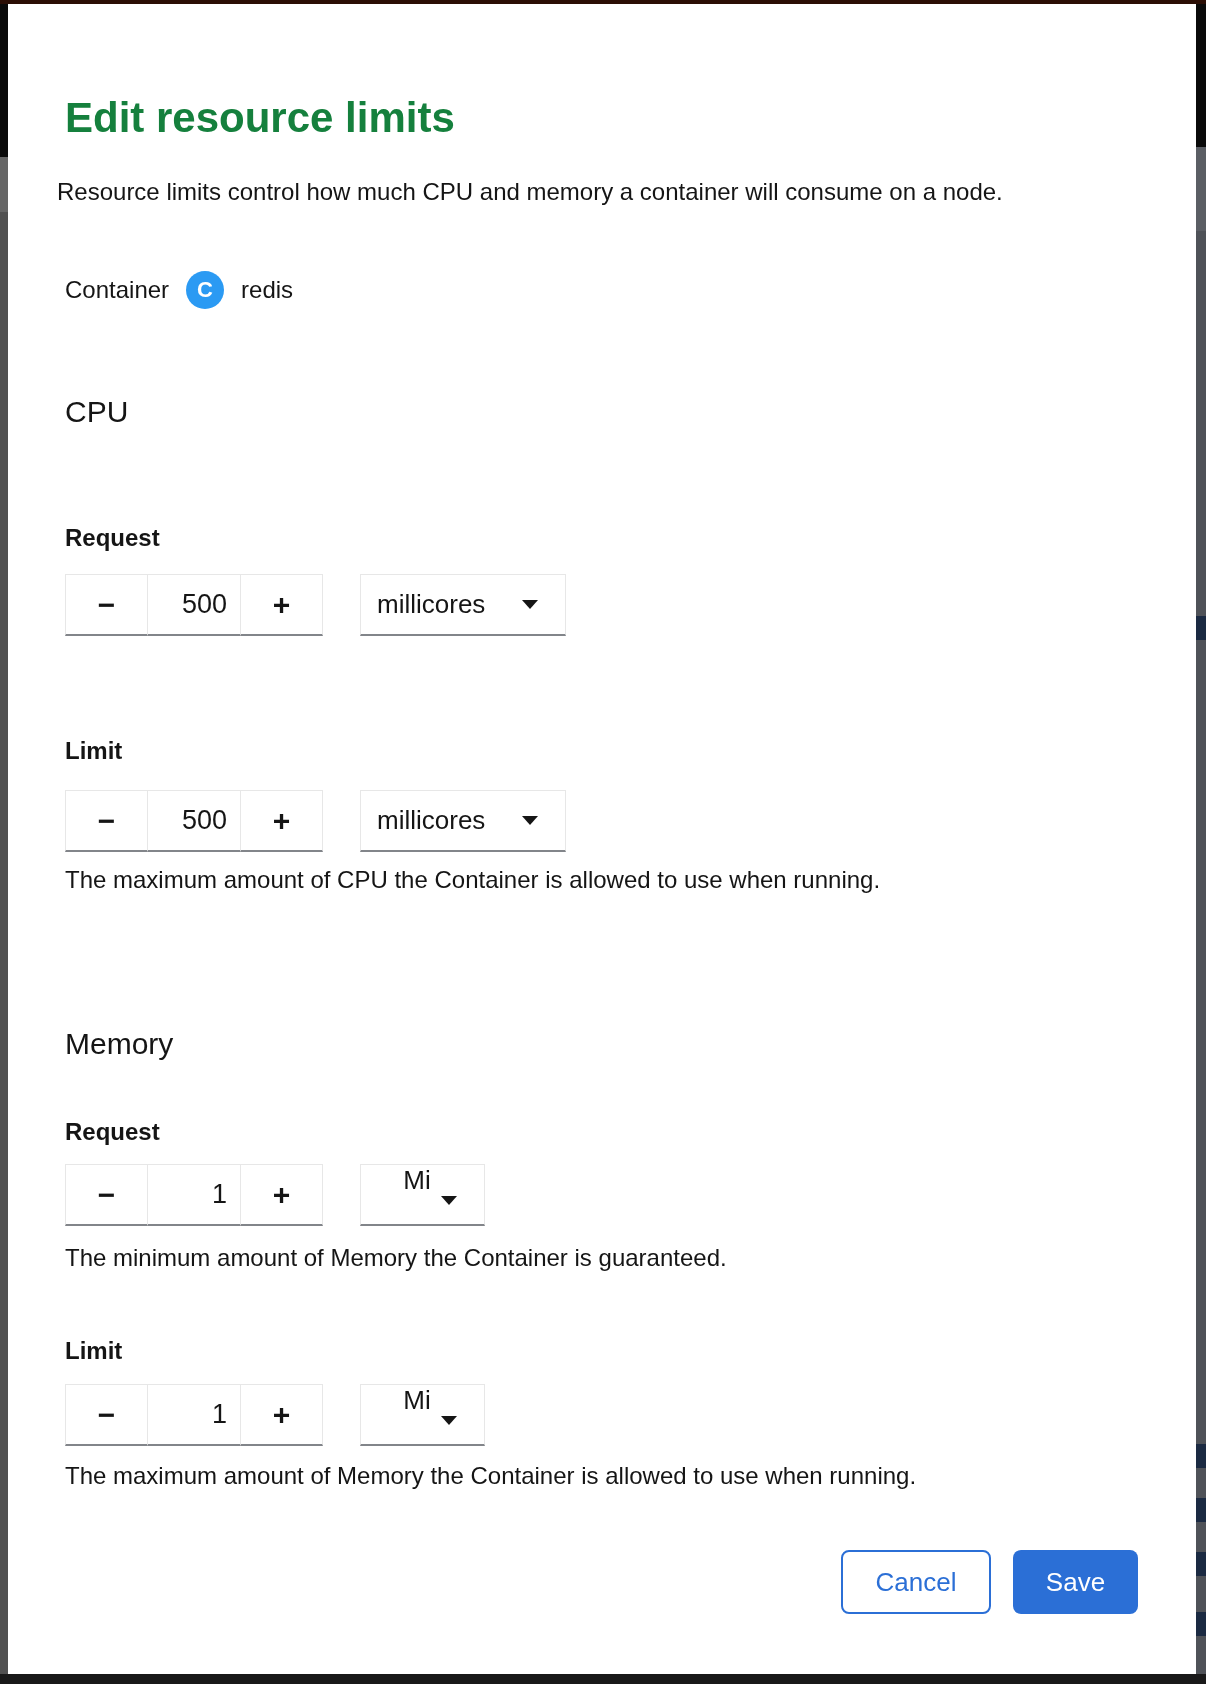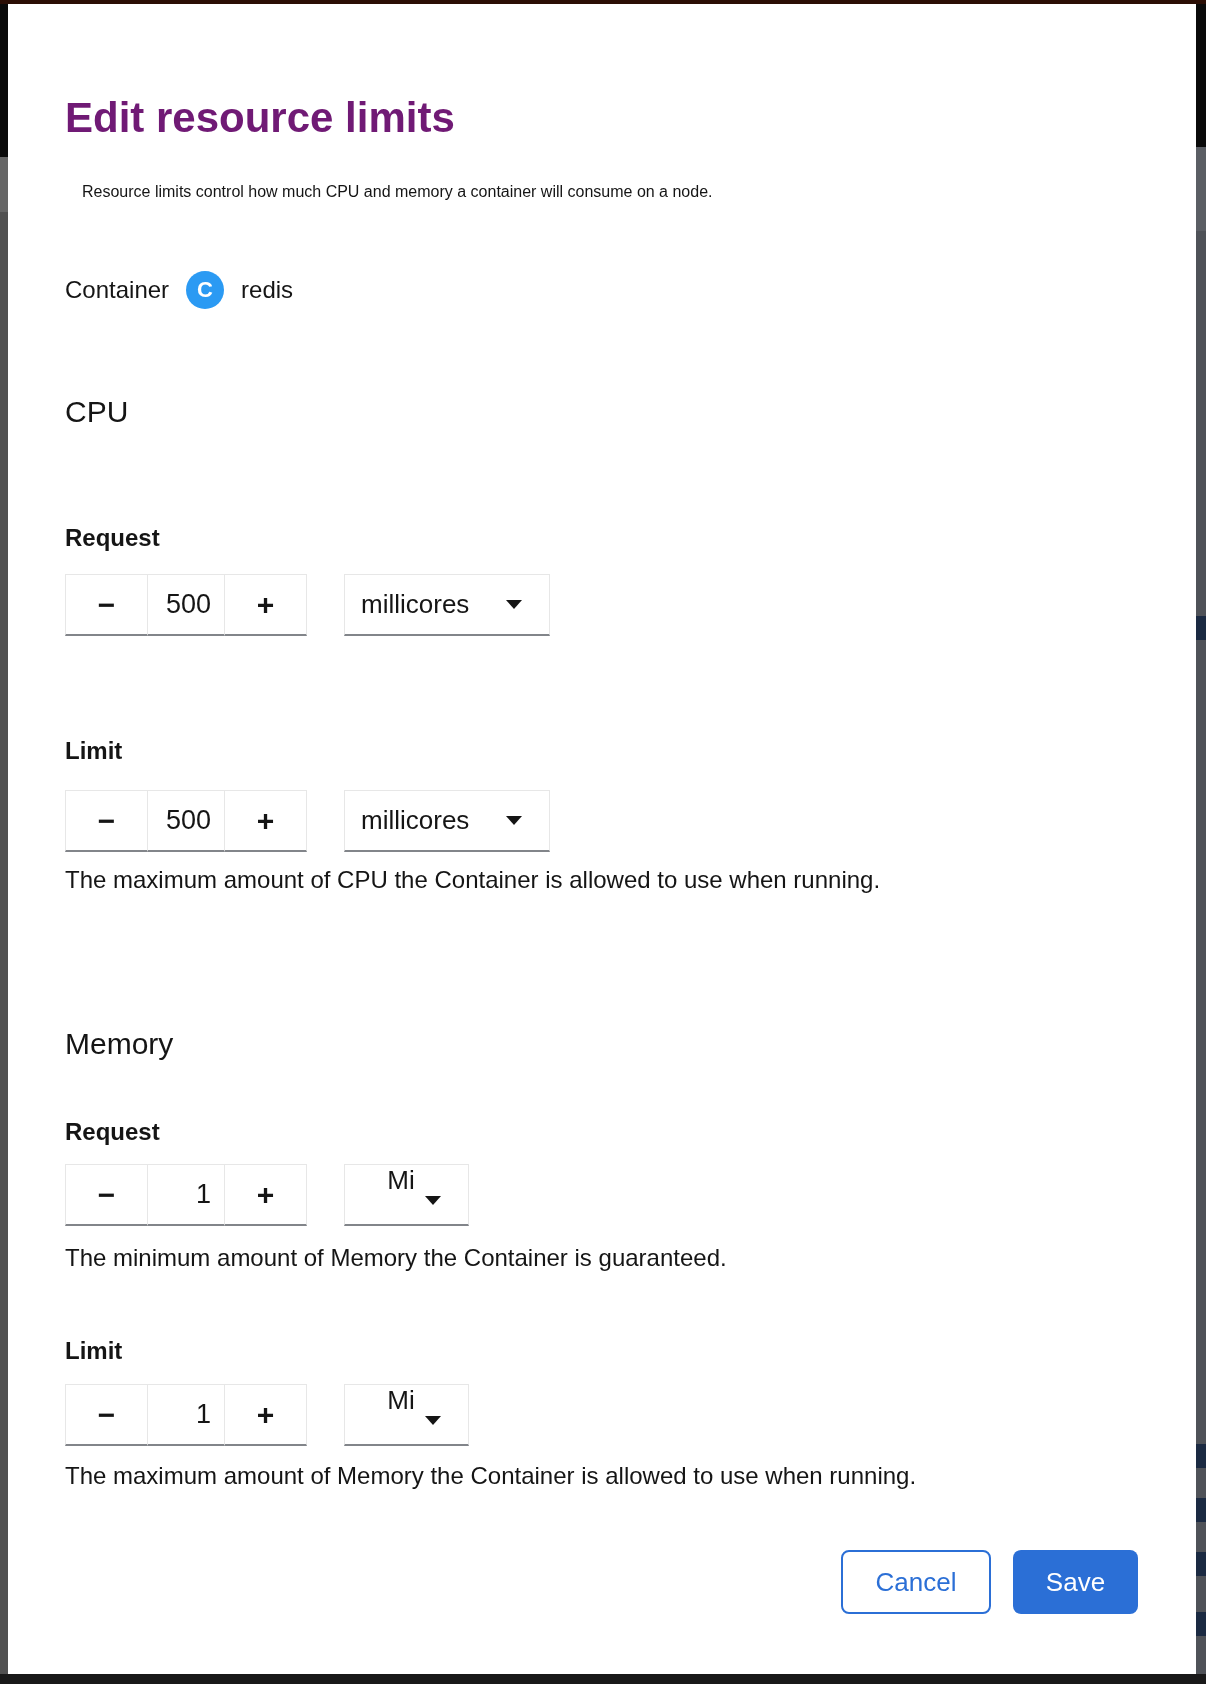--- a/index.html
+++ b/index.html
@@ -14,22 +14,22 @@
   .edge-left .blk{position:absolute;left:0;top:0;width:8px;height:153px;background:#0a0a0a;}
   .edge-left .lite{position:absolute;left:0;top:153px;width:8px;height:55px;background:#666666;}
   .edge-right{left:1196px;top:4px;width:10px;height:1670px;background:#4f5258;}
   .edge-right .blk{position:absolute;left:0;top:0;width:10px;height:143px;background:#0a0a0a;}
   .edge-right .lite{position:absolute;left:0;top:143px;width:10px;height:84px;background:#5b5e64;}
   .edge-right .frag{position:absolute;left:0;width:10px;height:24px;background:#1b2a42;}
   .f1{top:612px;}.f2{top:1440px;}.f3{top:1494px;}.f4{top:1548px;}.f5{top:1608px;}
   .edge-bottom{left:0;top:1674px;width:1206px;height:10px;background:#191919;}
 
   
-  .title{left:65px;top:66px;font-size:42px;line-height:48px;font-weight:700;color:#701a75;}
-  .desc{left:82px;top:176px;font-size:16px;line-height:32px;color:#151515;}
+  .title{left:65px;top:66px;font-size:42px;line-height:48px;font-weight:700;color:#15803d;}
+  .desc{left:57px;top:176px;font-size:24px;line-height:32px;color:#151515;}
   .container-row{left:65px;top:268px;height:44px;display:flex;align-items:center;font-size:24px;}
   .badge{width:38px;height:38px;border-radius:50%;background:#2b9af3;color:#ffffff;
          display:flex;align-items:center;justify-content:center;
          font-size:22px;font-weight:700;margin:0 17px;}
   .section-h{left:65px;font-size:30px;line-height:40px;font-weight:400;color:#151515;}
   .h-cpu{top:392px;text-align:right;}
   .h-mem{top:1024px;}
   .field-label{left:65px;font-size:24px;line-height:32px;font-weight:700;color:#151515;}
   .help{left:65px;font-size:24px;line-height:32px;color:#151515;}
 
@@ -38,21 +38,21 @@
   .lbl-3{top:1116px;}.row-3{top:1164px;}.hlp-3{top:1242px;}
   .lbl-4{top:1335px;}.row-4{top:1384px;}.hlp-4{top:1460px;}
 
   
   .input-row{left:65px;display:flex;align-items:flex-start;}
   .stepper{display:flex;}
   .cell{background:#ffffff;border:1px solid #e7e7e7;border-bottom:2px solid #82858a;
         height:62px;box-sizing:border-box;display:flex;align-items:center;justify-content:center;}
   .cell + .cell{margin-left:-1px;}
   .btn-step{width:83px;font-size:30px;font-weight:700;color:#151515;cursor:pointer;}
-  .val{width:78px;}
+  .val{width:94px;}
   .val input{width:100%;height:100%;border:0;outline:none;background:transparent;
              font-family:"Liberation Sans", sans-serif;font-size:27px;color:#151515;
              text-align:right;padding:0 13px 0 0;box-sizing:border-box;}
   .unit{margin-left:37px;height:62px;box-sizing:border-box;background:#ffffff;
         border:1px solid #e7e7e7;border-bottom:2px solid #82858a;
         display:flex;align-items:center;font-size:26px;color:#151515;
         padding:0 27px 0 16px;cursor:pointer;}
   .unit .caret{margin-left:auto;width:0;height:0;border-left:8px solid transparent;
                border-right:8px solid transparent;border-top:9px solid #151515;}
   .w-millicores{width:206px;}

